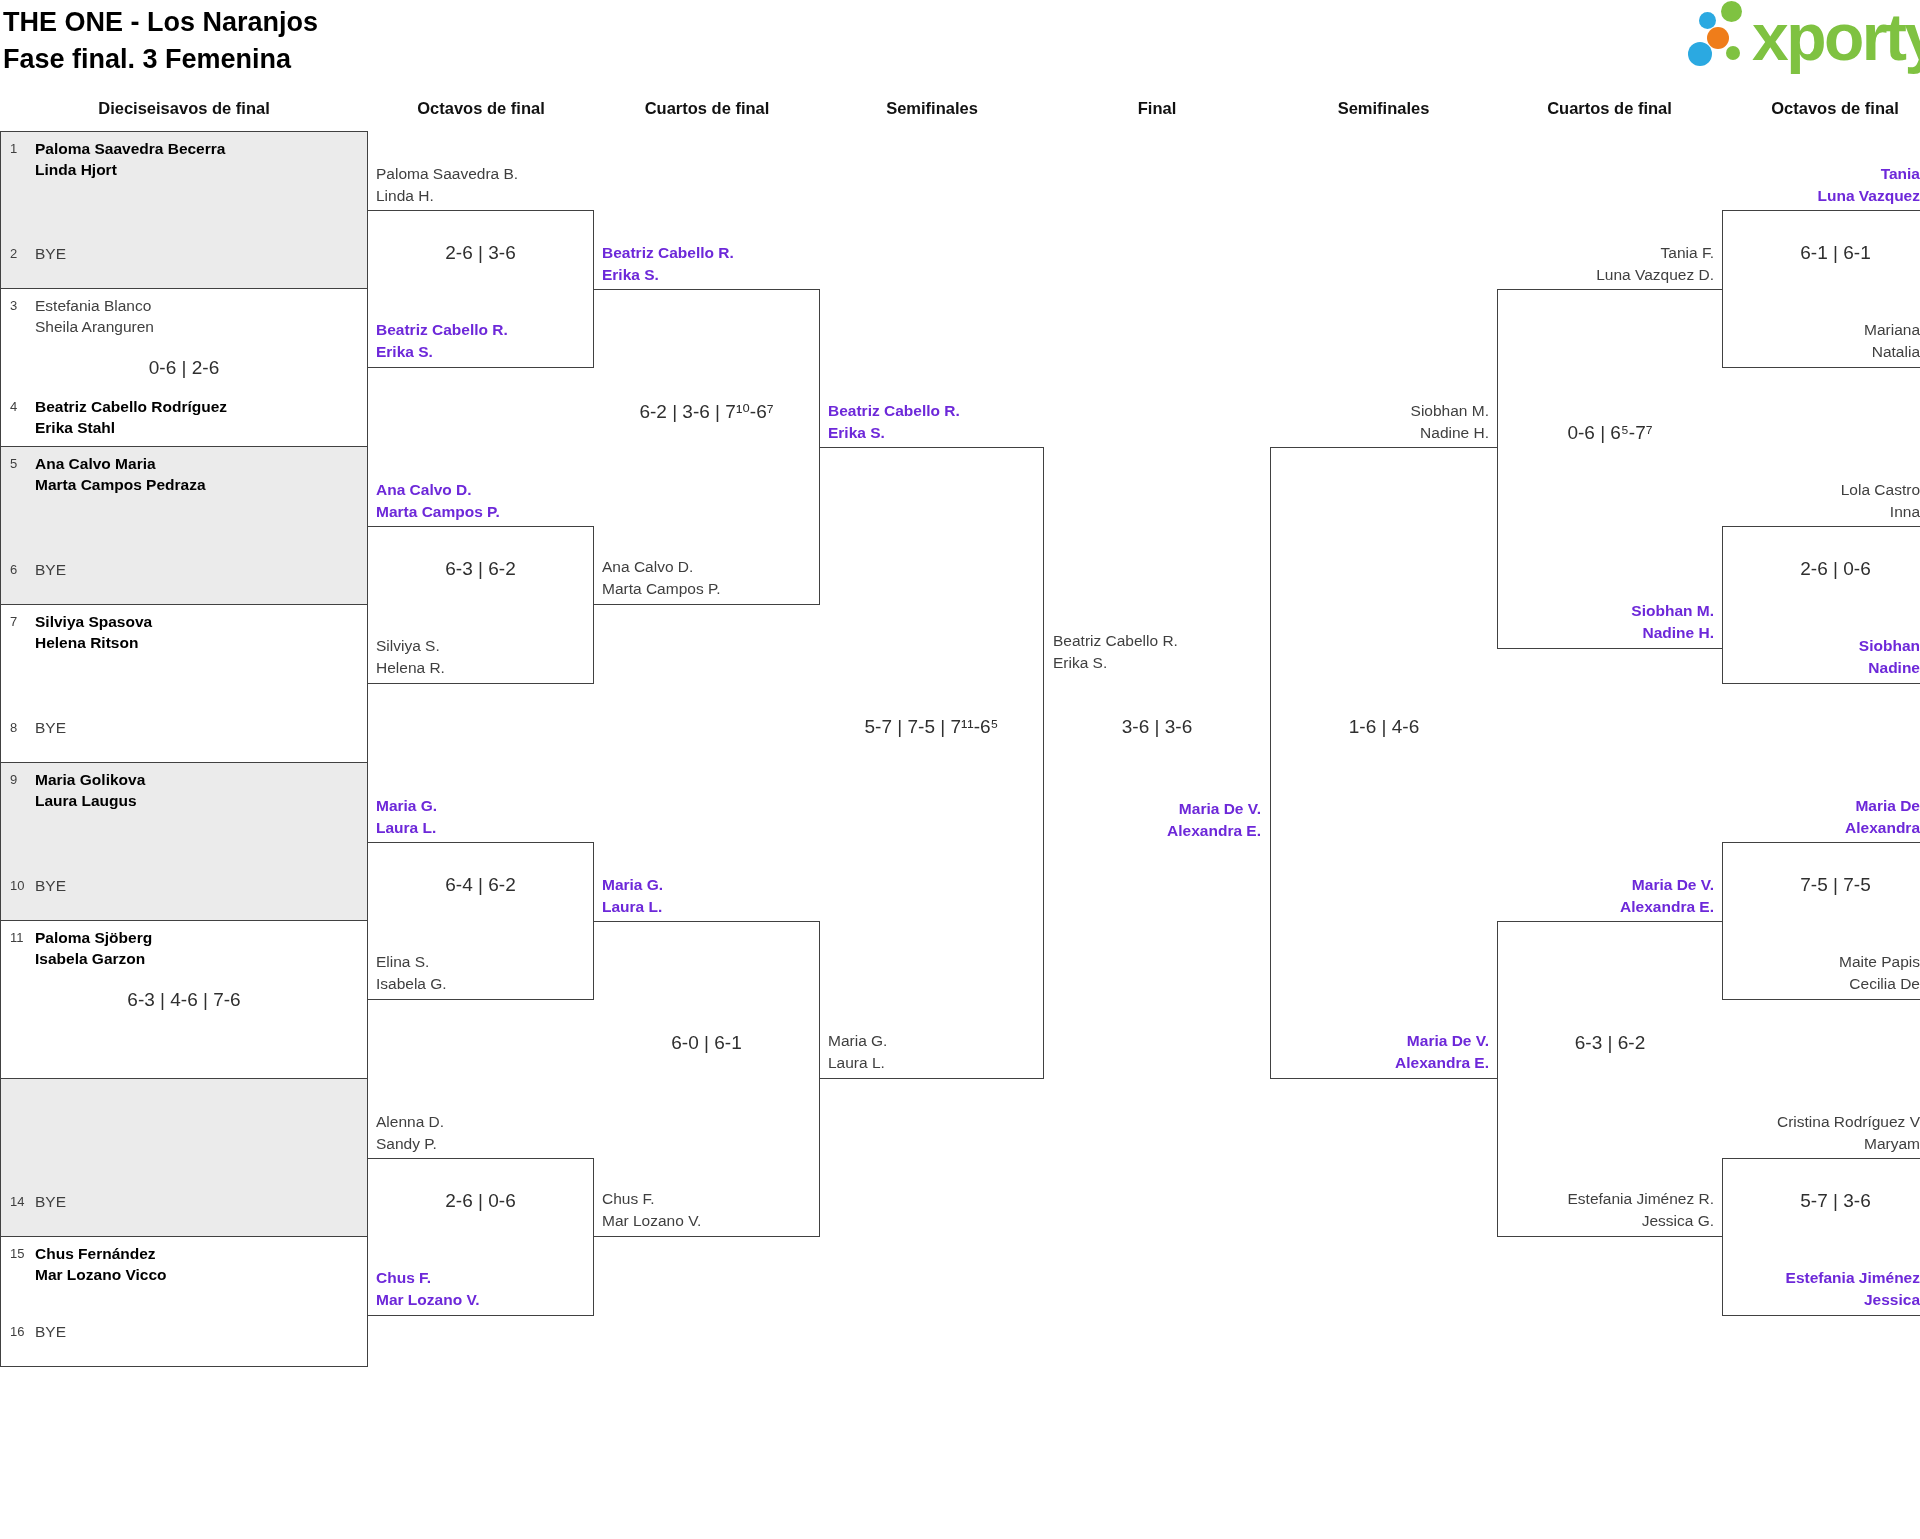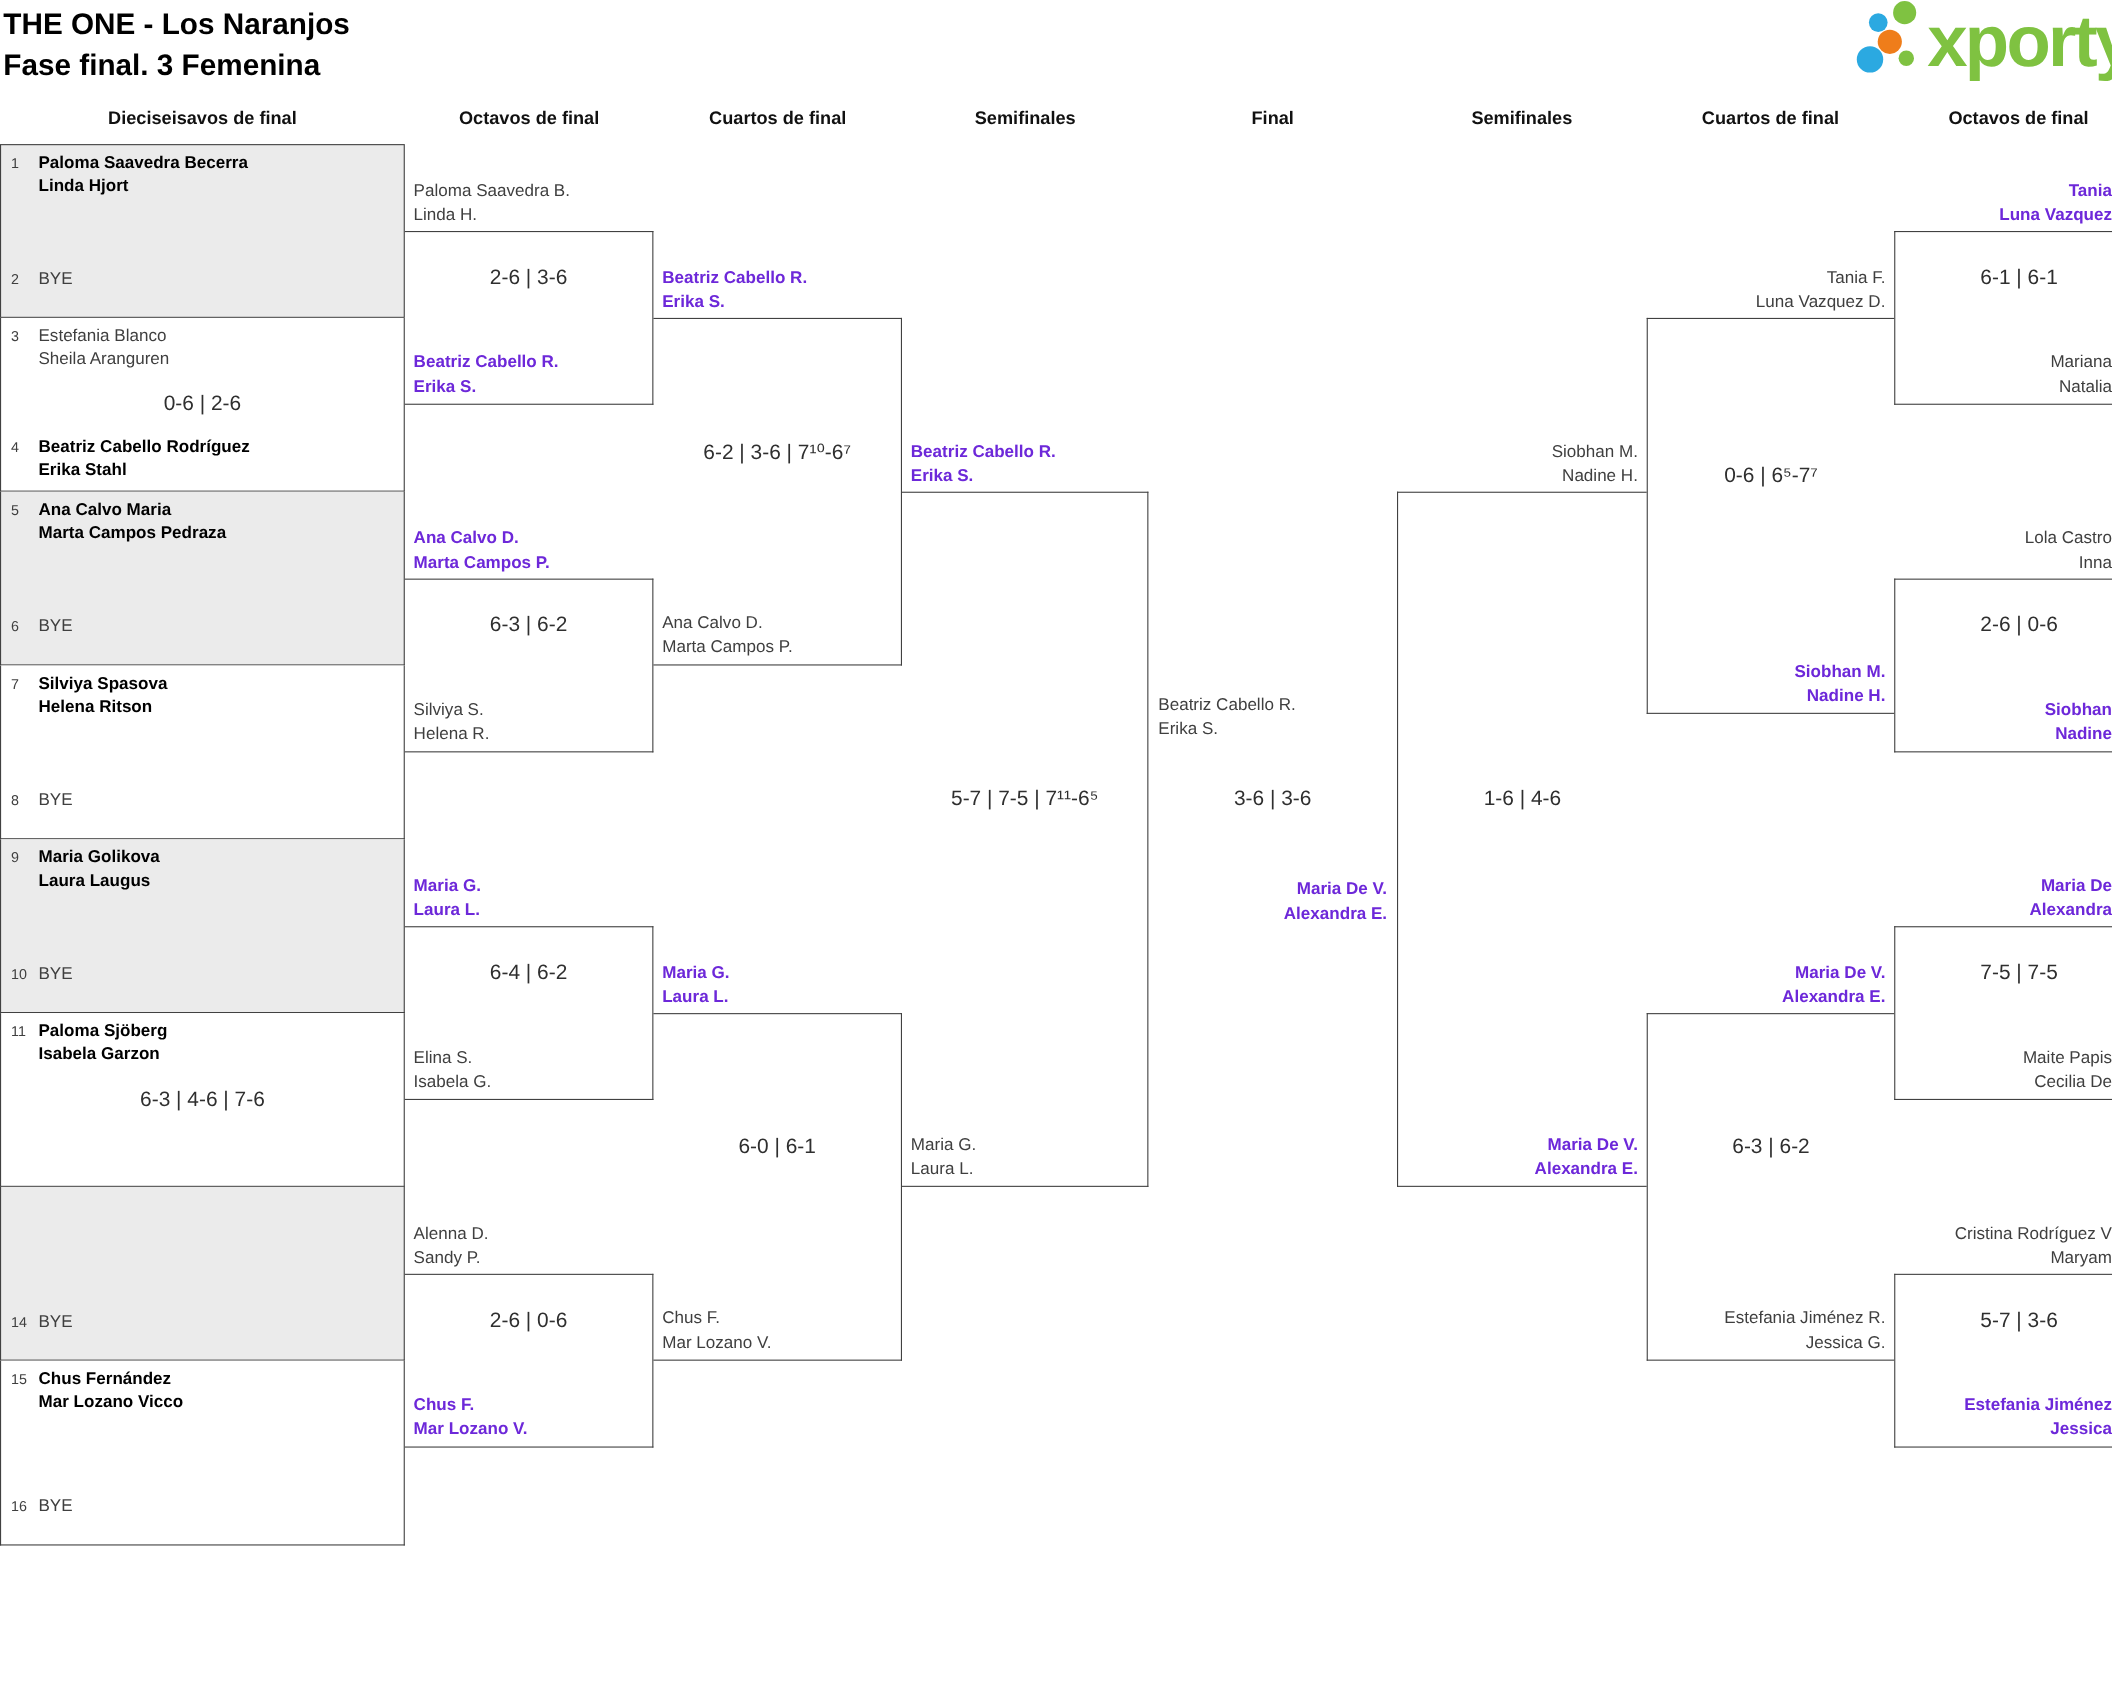--- a/index.html
+++ b/index.html
@@ -145,21 +145,21 @@
           </div>
         </div>
         <div class="score">6-3 | 4-6 | 7-6</div>
       </div>
       <div class="gbox shade" style="left: 0px; top: 1079px; width: 368px; height: 158px;">
         <div class="slot bye">
           <div class="num">14</div>
           <div class="byetxt">BYE</div>
         </div>
       </div>
-      <div class="gbox" style="left: 0px; top: 1237px; width: 368px; height: 168px;">
+      <div class="gbox" style="left: 0px; top: 1237px; width: 368px; height: 130px;">
         <div class="slot s1">
           <div class="num">15</div>
           <div class="names win">
             <div>Chus Fernández</div>
             <div>Mar Lozano Vicco</div>
           </div>
         </div>
         <div class="slot bye">
           <div class="num">16</div>
           <div class="byetxt">BYE</div>

